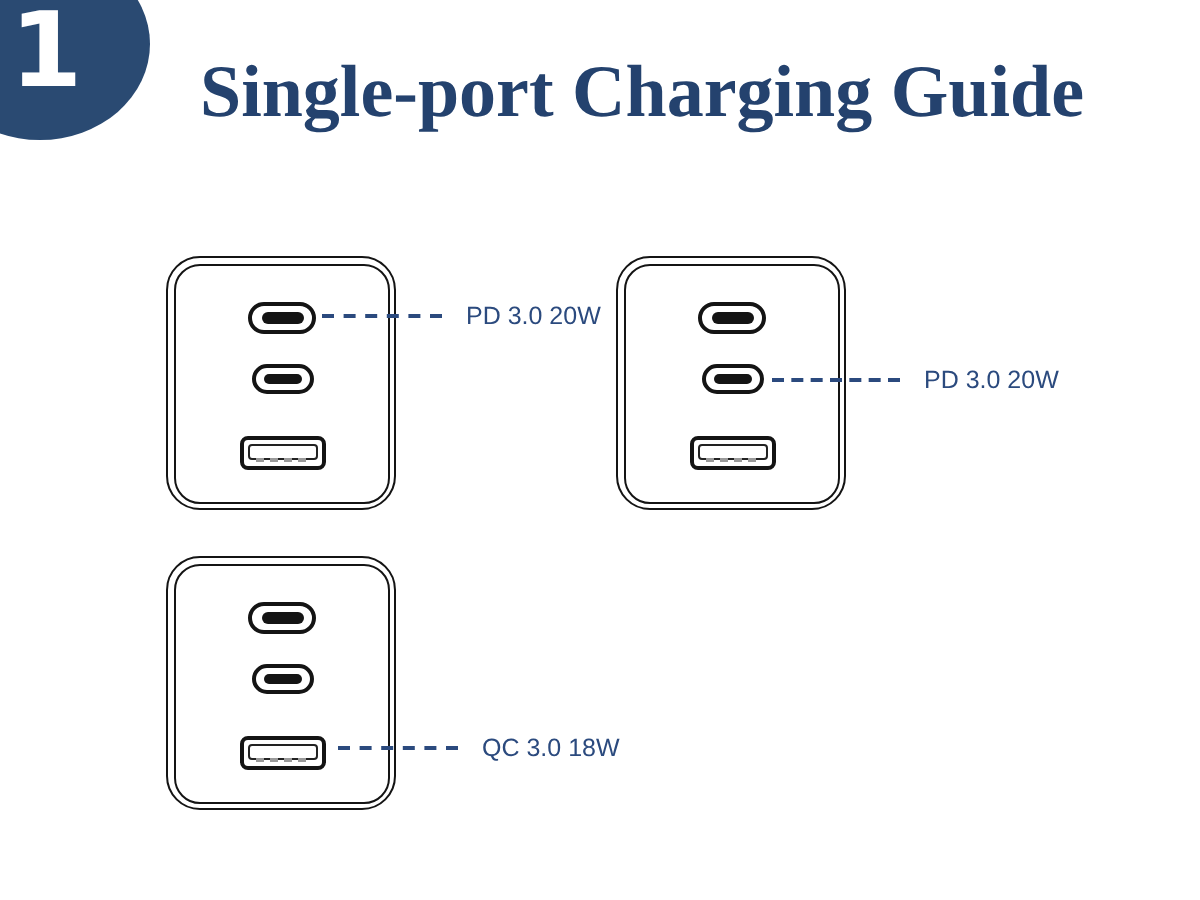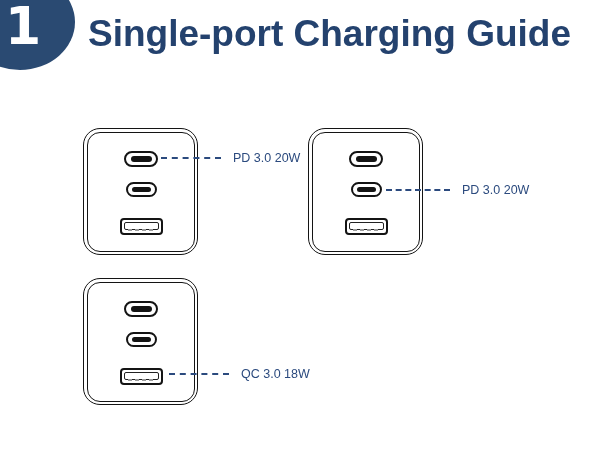--- a/index.html
+++ b/index.html
@@ -25,27 +25,27 @@
     left: 40px; top: 26px;
     color: #ffffff;
     font-size: 52px;
     font-weight: 700;
     line-height: 52px;
     font-family: "DejaVu Sans", sans-serif;
   }
   .title {
     position: absolute;
     left: 88px; top: 13px;
-    margin: 0;
+    margin: 12px;
     color: #24426E;
     font-size: 37px;
     font-weight: 700;
     letter-spacing: 0px;
     white-space: nowrap;
-    font-family: Liberation Sans, sans-serif;
+    font-family: Liberation Serif, serif;
   }
 
   
   .charger {
     position: absolute;
     width: 115px; height: 127px;
     border: 1.6px solid #141414;
     border-radius: 17px;
     background: #ffffff;
     box-sizing: border-box;

